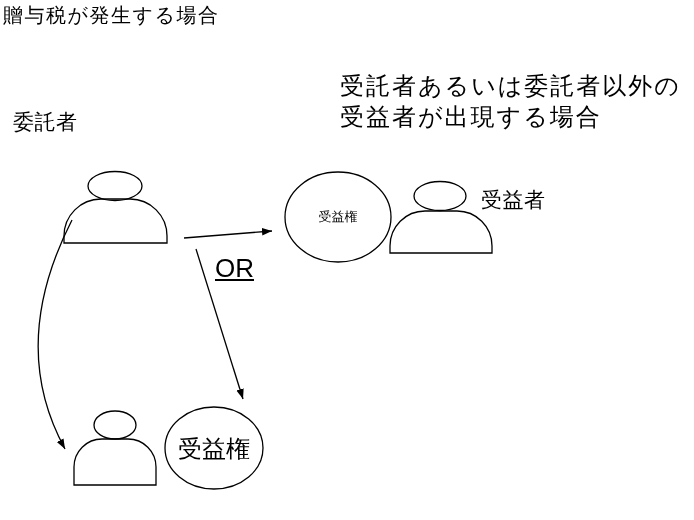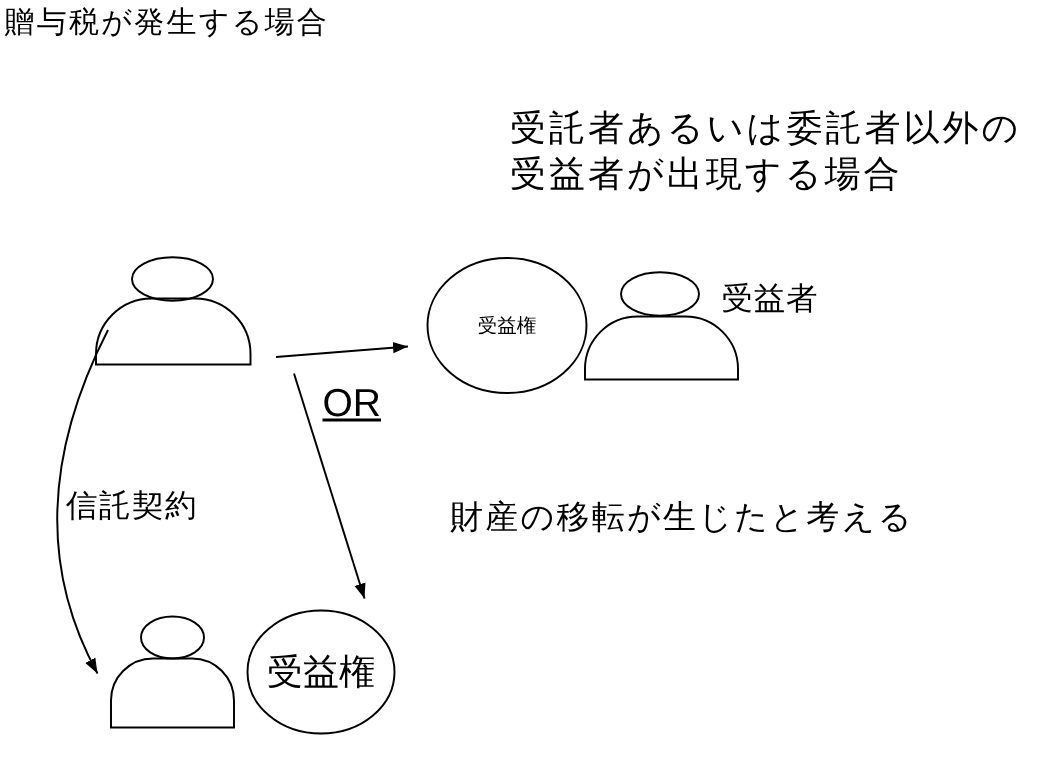--- a/index.html
+++ b/index.html
@@ -71,30 +71,29 @@
 
     <path class="shape" d="M184,238 L272,231" marker-end="url(#arrowhead)"></path>
 
     <path class="shape" d="M196,249 L243,399" marker-end="url(#arrowhead)"></path>
 
     <path class="shape" d="M72,220 Q8,345 65,449" marker-end="url(#arrowhead)"></path>
   </svg>
 
   <div class="lbl lbl-title">贈与税が発生する場合</div>
 
+  <div class="lbl lbl-settlor">委託者</div>
 
   <div class="lbl lbl-note">受託者あるいは委託者以外の
 受益者が出現する場合</div>
 
   <div class="lbl lbl-beneficiary">受益者</div>
 
   <div class="lbl lbl-or">OR</div>
 
-  <div class="lbl lbl-trust">信託契約</div>
 
-  <div class="lbl lbl-transfer">財産の移転が生じたと考える</div>
 
   <div class="lbl lbl-right-small">受益権</div>
 
   <div class="lbl lbl-right-large">受益権</div>
 
 
 </div>
 
 </body></html>

